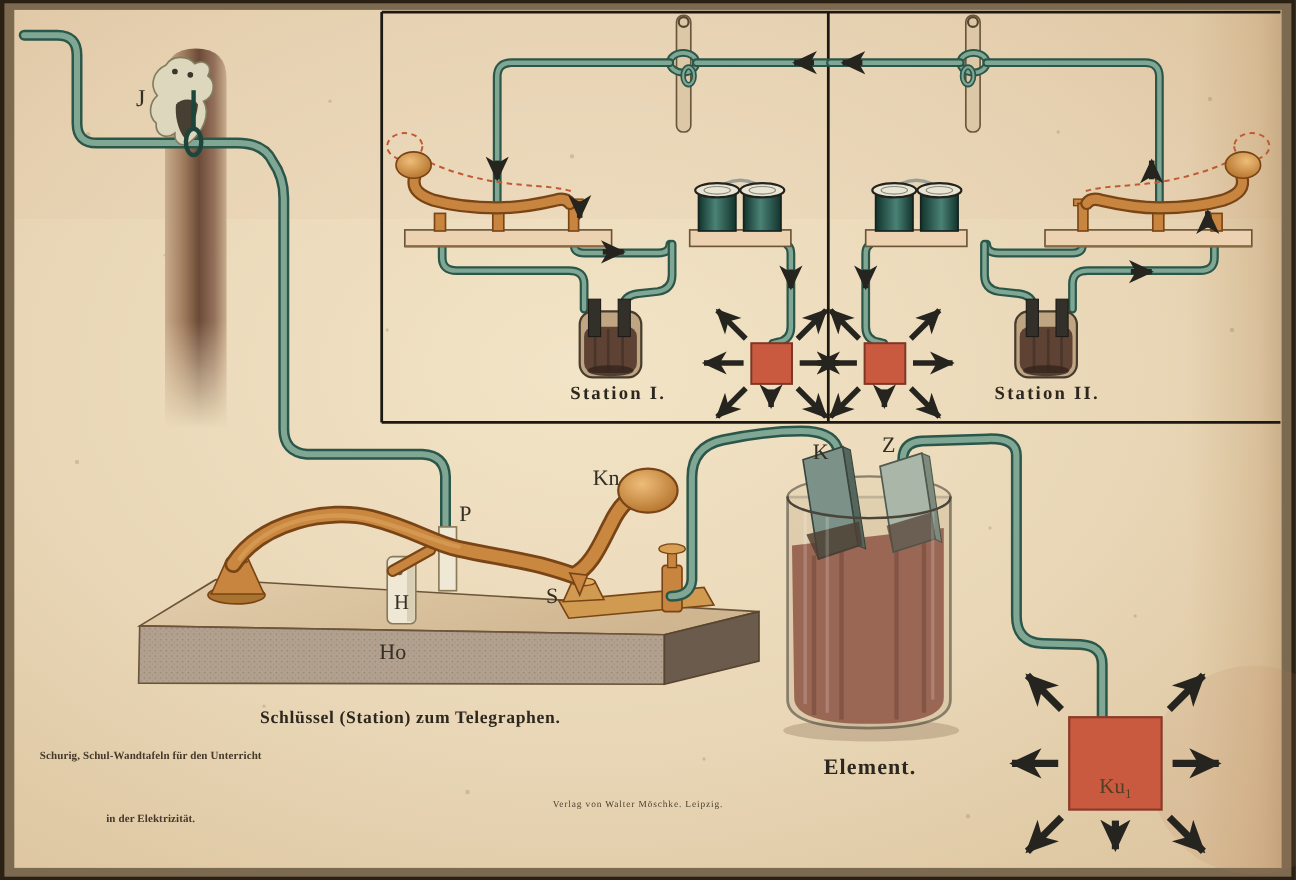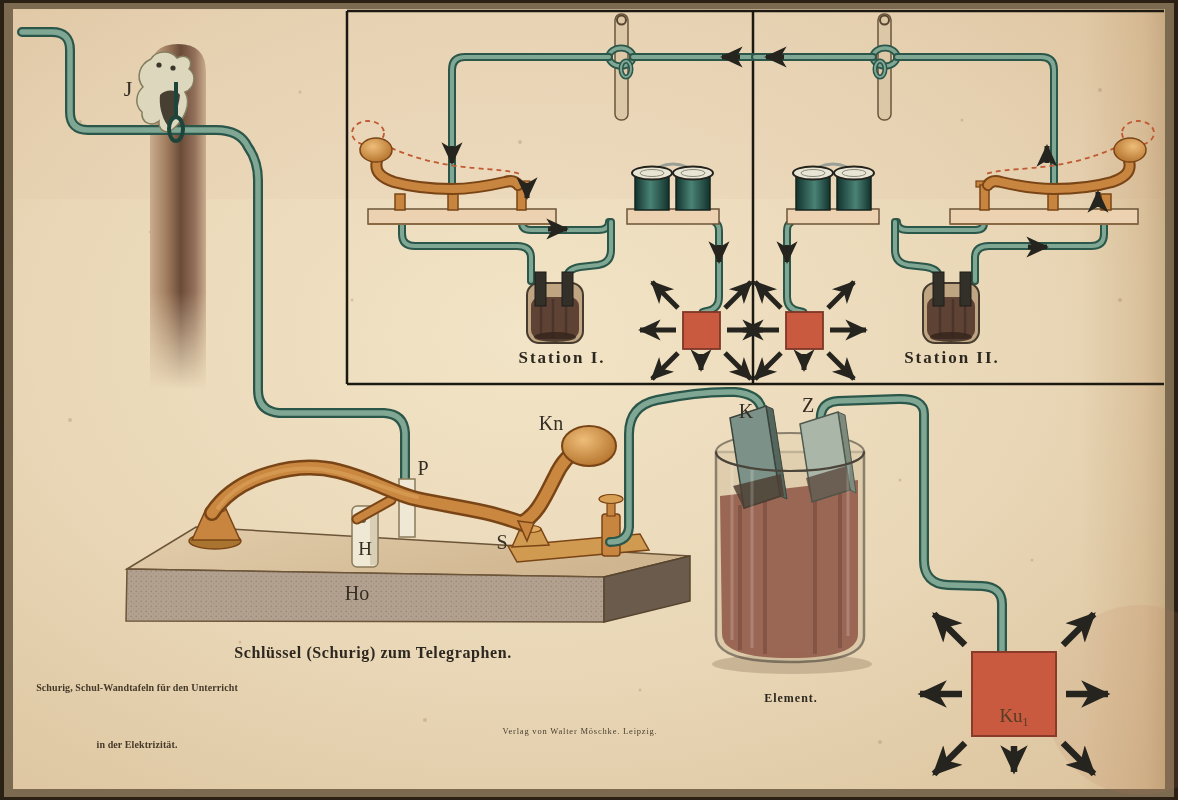--- a/index.html
+++ b/index.html
@@ -4,21 +4,21 @@
 <style>
   html,body{margin:0;padding:0;background:#4a4a4a;}
   .poster{position:relative;width:1178px;height:800px;overflow:hidden;
           font-family:"Liberation Serif",serif;}
   .poster svg{position:absolute;left:0;top:0;}
   .lbl{position:absolute;transform:translate(-50%,-50%);color:#352e24;
        white-space:nowrap;line-height:1;z-index:5;}
   .lbl-part{font-size:20px;}
   .lbl-caption{font-weight:bold;font-size:17px;letter-spacing:2px;color:#2d281f;}
   .lbl-keycap{font-weight:bold;font-size:16px;letter-spacing:0.6px;color:#2d281f;}
-  .lbl-elem{font-weight:bold;font-size:12px;letter-spacing:1px;color:#2d281f;text-align:right;}
+  .lbl-elem{font-weight:bold;font-size:20px;letter-spacing:1px;color:#2d281f;text-align:right;}
   .lbl-footer{font-weight:bold;font-size:10px;letter-spacing:0.1px;color:#45392a;}
   .lbl-verlag{font-weight:normal;font-size:8.5px;letter-spacing:0.8px;color:#4a3f30;}
   .lbl-ku{font-size:19px;color:#473a20;opacity:.9;}
   .lbl-ku sub{font-size:12px;}
   .wireO{stroke:#2b564a;fill:none;stroke-linecap:round;stroke-linejoin:round;}
   .wireI{stroke:#7fa794;fill:none;stroke-linecap:round;stroke-linejoin:round;}
   .arr{stroke:#26241e;stroke-width:5;fill:none;stroke-linecap:butt;}
   .arrB{stroke:#26241e;stroke-width:6.5;fill:none;stroke-linecap:butt;}
 </style>
 </head>
@@ -335,29 +335,29 @@
       <line x1="1063" y1="645" x2="1094" y2="614" marker-end="url(#mk)"></line>
       <line x1="965" y1="743" x2="934" y2="774" marker-end="url(#mk)"></line>
       <line x1="1014" y1="746" x2="1014" y2="772" marker-end="url(#mk)"></line>
       <line x1="1063" y1="743" x2="1094" y2="774" marker-end="url(#mk)"></line>
     </g>
   </g>
 </svg>
 
 <span class="lbl lbl-part" style="left:128px;top:89px;font-size:22px;">J</span>
 <span class="lbl lbl-part" style="left:423px;top:468px;">P</span>
-<span class="lbl lbl-part" style="left:551px;top:423px;">Kn</span>
+<span class="lbl lbl-part" style="left:551px;top:435px;">Kn</span>
 <span class="lbl lbl-part" style="left:365px;top:548px;font-size:19px;">H</span>
 <span class="lbl lbl-part" style="left:502px;top:542px;">S</span>
 <span class="lbl lbl-part" style="left:357px;top:593px;">Ho</span>
 <span class="lbl lbl-part" style="left:746px;top:411px;">K</span>
 <span class="lbl lbl-part" style="left:808px;top:405px;">Z</span>
 <span class="lbl lbl-ku" style="left:1014px;top:693px;margin-top:24px;"><span>Ku</span><sub>1</sub></span>
 
 <span class="lbl lbl-caption" style="left:562px;top:357px;text-align:right;">Station I.</span>
 <span class="lbl lbl-caption" style="left:952px;top:357px;">Station II.</span>
-<span class="lbl lbl-keycap" style="left:373px;top:653px;">Schlüssel (Schurig) zum Telegraphen.</span>
+<span class="lbl lbl-keycap" style="left:373px;top:653px;">Schlüssel (Station) zum Telegraphen.</span>
 <span class="lbl lbl-elem" style="left:791px;top:698px;">Element.</span>
 
 <span class="lbl lbl-footer" style="left:137px;top:688px;">Schurig, Schul-Wandtafeln für den Unterricht</span>
 <span class="lbl lbl-footer" style="left:137px;top:745px;">in der Elektrizität.</span>
 <span class="lbl lbl-verlag" style="left:580px;top:731px;">Verlag von Walter Möschke. Leipzig.</span>
 </div>
 
 </body></html>

